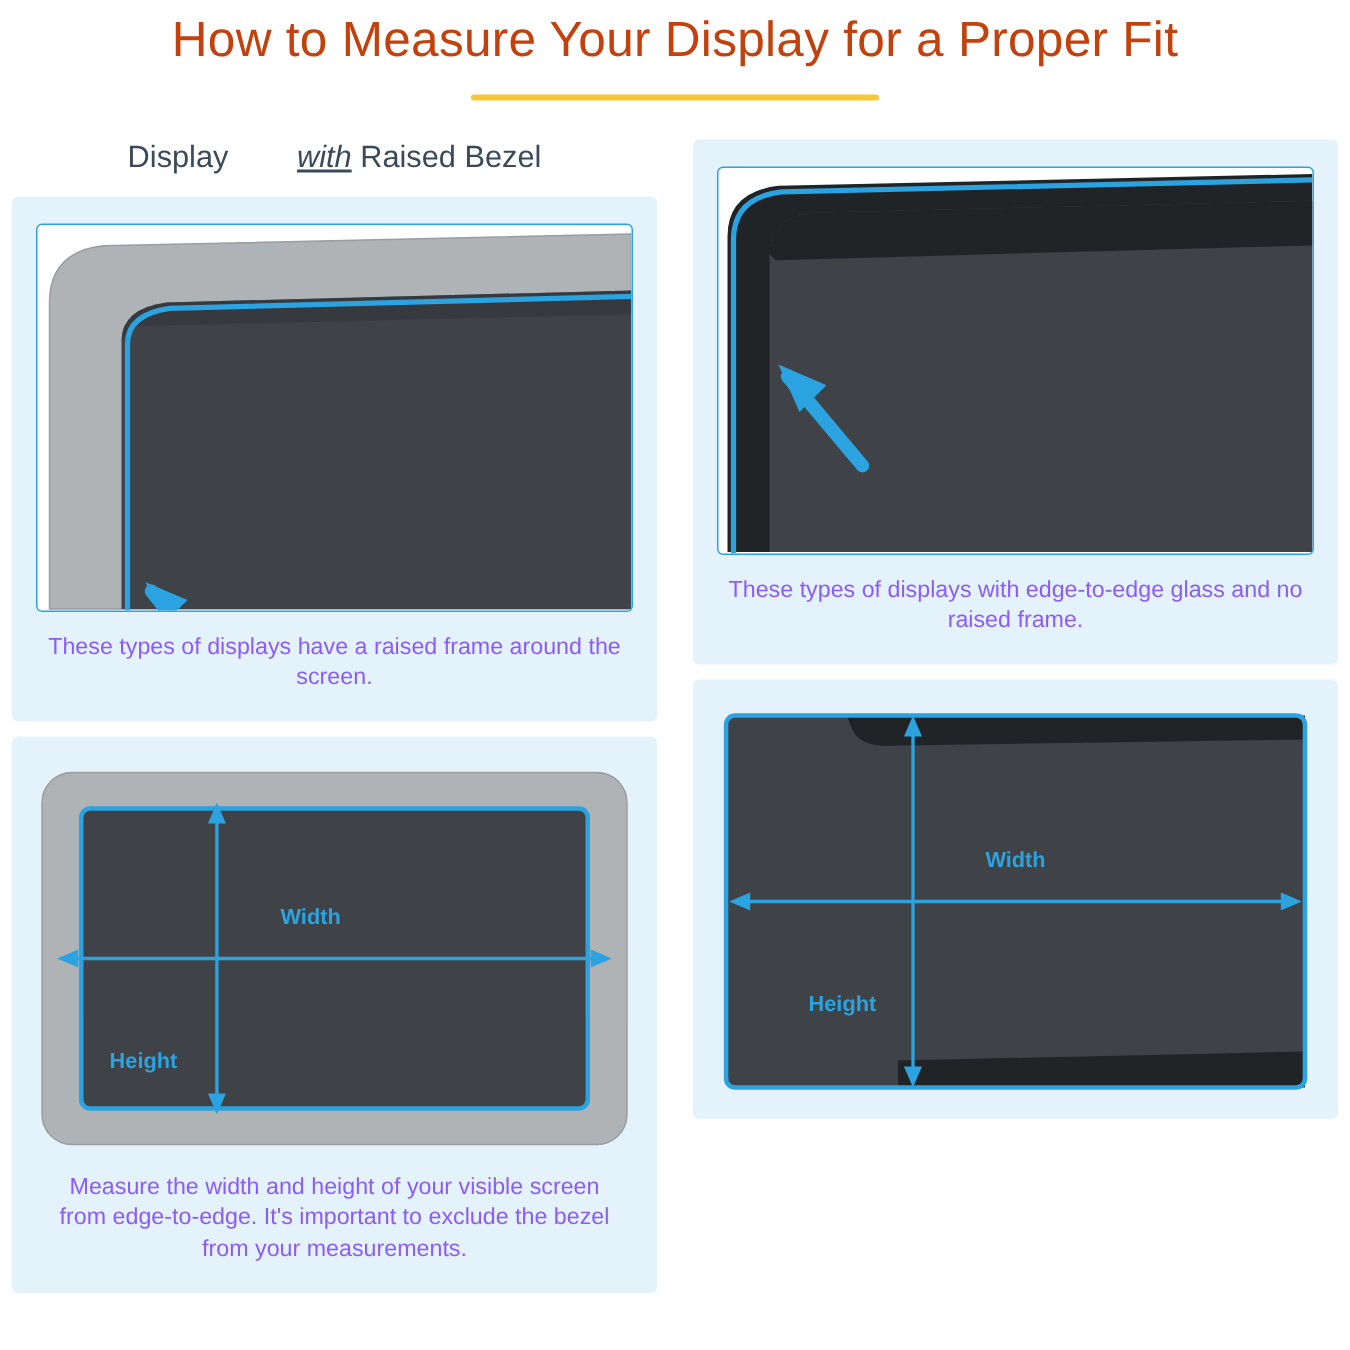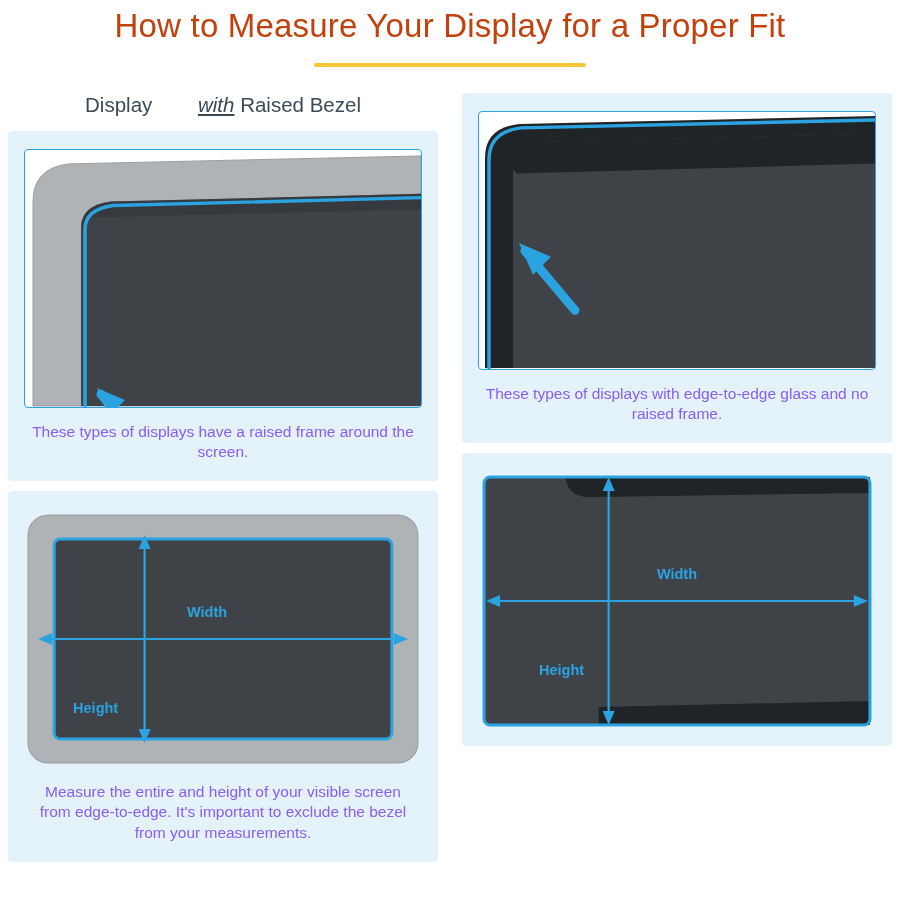--- a/index.html
+++ b/index.html
@@ -162,21 +162,21 @@
               <path d="M 120 26 L 114 40 L 126 40 Z" fill="#2aa3e0"></path>
               <path d="M 120 234 L 114 220 L 126 220 Z" fill="#2aa3e0"></path>
             </g>
           </svg>
 
           <div style="position:absolute; left:0; top:0; width:100%; height:100%; pointer-events:none;">
             <span style="position:absolute; left:46%; top:40%; transform:translate(-50%,-50%); background:#3f4347; color:#2aa3e0; font-size:14.5px; font-weight:bold; padding:2px 7px;">Width</span>
             <span style="position:absolute; left:18%; top:77%; transform:translate(-50%,-50%); background:#3f4347; color:#2aa3e0; font-size:14.5px; font-weight:bold; padding:2px 7px;">Height</span>
           </div>
         </div>
-        <div class="caption">Measure the entire and height of your visible screen from edge-to-edge. It's important to exclude the bezel from your measurements.</div>
+        <div class="caption">Measure the width and height of your visible screen from edge-to-edge. It's important to exclude the bezel from your measurements.</div>
       </div>
     </div>
 
     <div class="column">
 
       <div class="panel">
         <div class="illus">
           <svg class="svg-full" viewBox="0 0 396 259" preserveAspectRatio="none">
 
             <path d="M 6 258 L 6 46 Q 6 16 40 12 L 396 4 L 396 258 Z" fill="#212427"></path>

